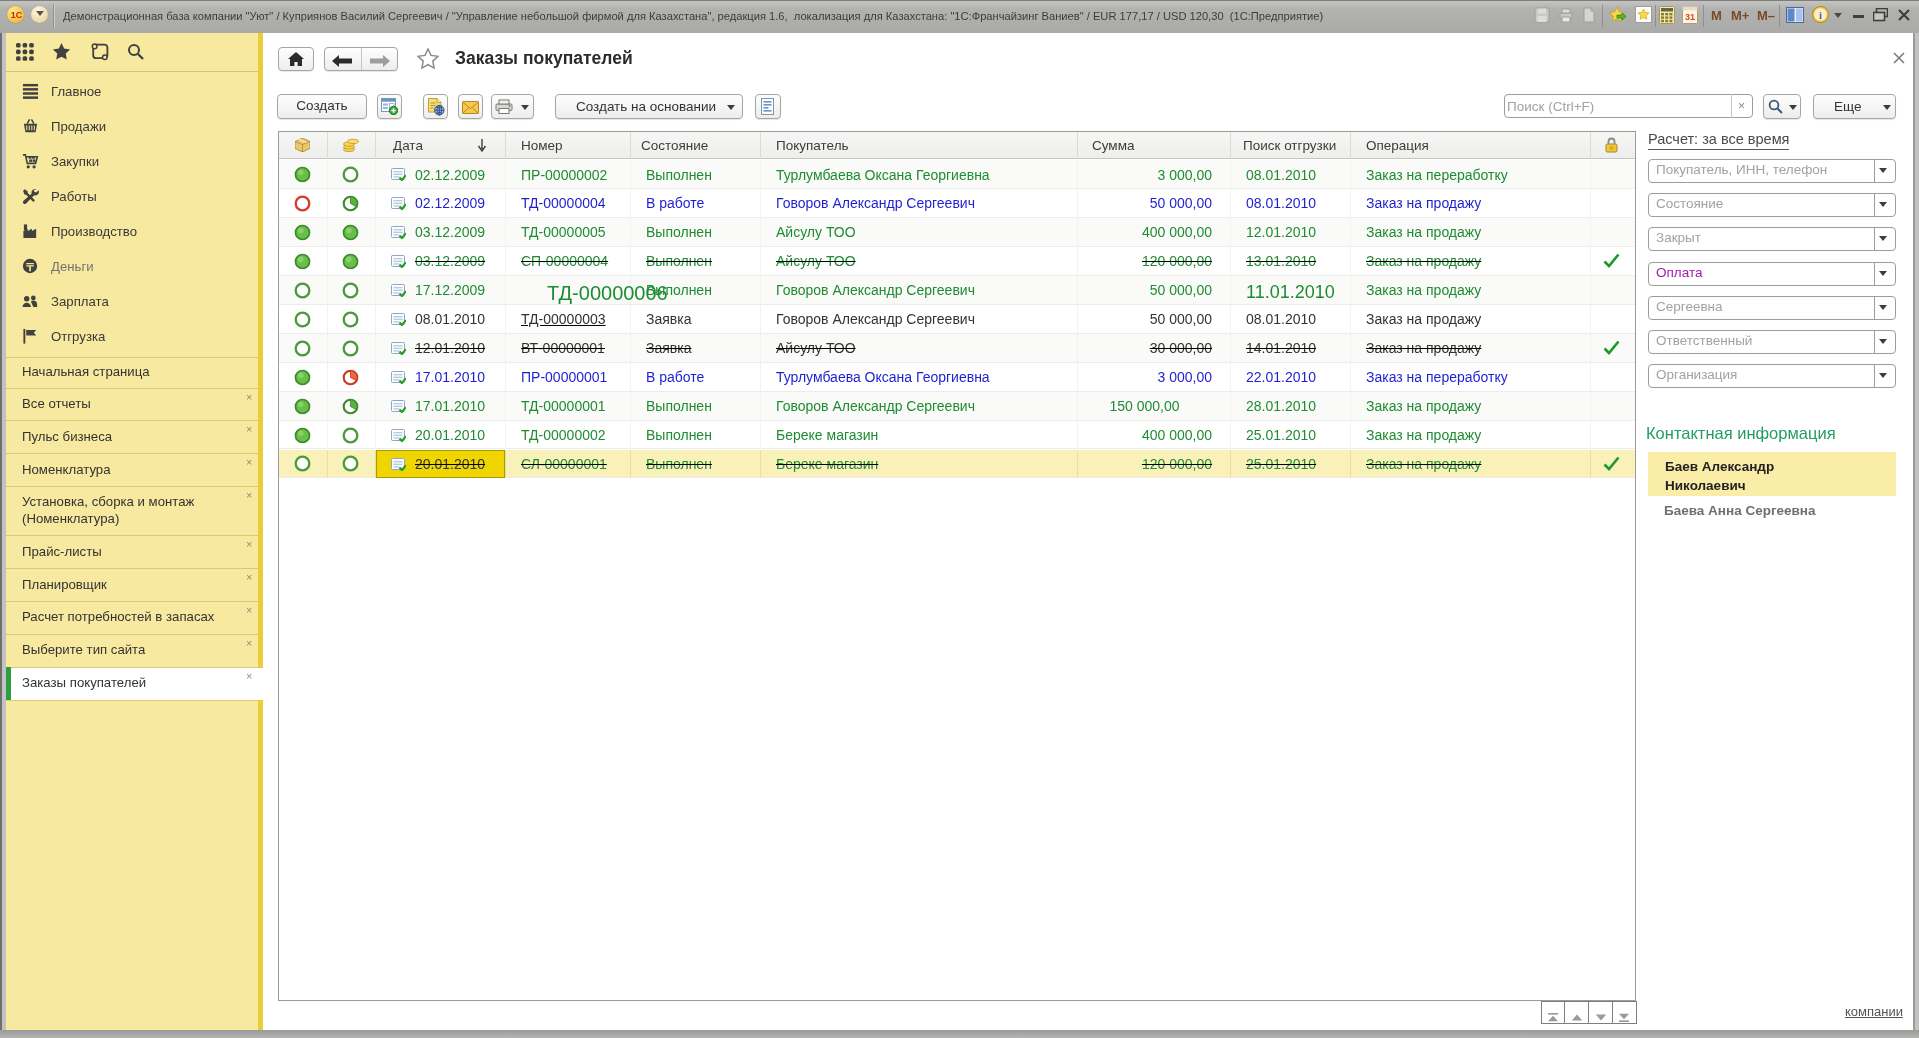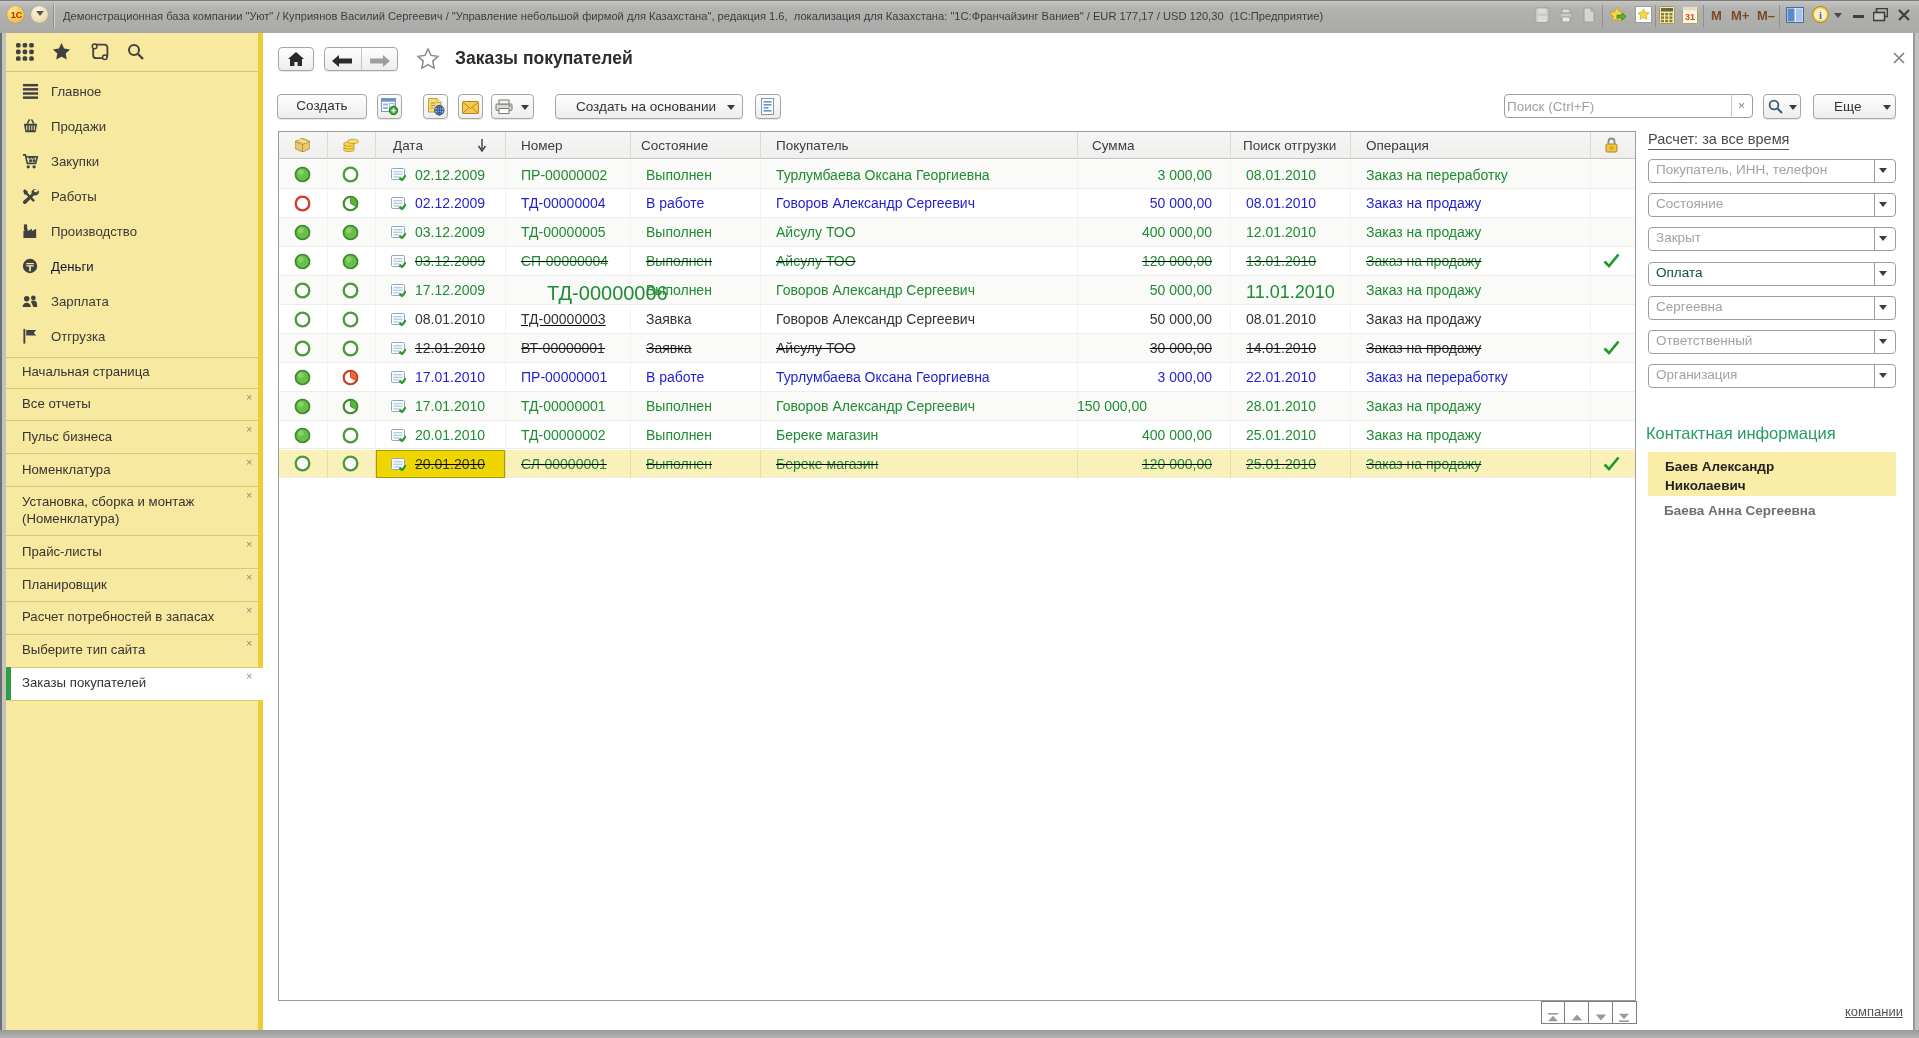--- a/index.html
+++ b/index.html
@@ -152,21 +152,21 @@
 <div class="a" style="left:22px;top:223px;width:17px;height:17px"><svg width="17" height="17" viewBox="0 0 18 18">
       <path d="M1.5 16V8.5L6 6v2.5L10.5 6v2.5L15 6v10z" fill="#414140"></path>
       <rect x="2" y="1.5" width="3.4" height="6" fill="#414140"></rect>
     </svg></div>
 <div class="a" style="left:51px;top:223.7px;font-size:13.2px;color:#383838;line-height:16px">Производство</div>
 <div class="a" style="left:22px;top:258px;width:17px;height:17px"><svg width="17" height="17" viewBox="0 0 18 18">
       <circle cx="8.5" cy="8.5" r="7.6" fill="#414140"></circle>
       <path d="M4.5 6h8M4.5 8.3h8" stroke="#f6e79e" stroke-width="1.4"></path>
       <path d="M8.5 8.3V14" stroke="#f6e79e" stroke-width="1.8"></path>
     </svg></div>
-<div class="a" style="left:51px;top:258.6px;font-size:13.2px;color:#0f172a;line-height:16px">Деньги</div>
+<div class="a" style="left:51px;top:258.6px;font-size:13.2px;color:#737373;line-height:16px">Деньги</div>
 <div class="a" style="left:22px;top:293px;width:17px;height:17px"><svg width="17" height="17" viewBox="0 0 18 18">
       <circle cx="5" cy="6" r="2.9" fill="#414140"></circle>
       <path d="M.6 14.8a4.4 4.4 0 0 1 8.8 0z" fill="#414140"></path>
       <circle cx="12" cy="5.2" r="2.5" fill="#414140"></circle>
       <path d="M9.4 9a3.9 3.9 0 0 1 6.6 2.9v2.9h-4" fill="#414140"></path>
     </svg></div>
 <div class="a" style="left:51px;top:293.6px;font-size:13.2px;color:#383838;line-height:16px">Зарплата</div>
 <div class="a" style="left:22px;top:328px;width:17px;height:17px"><svg width="17" height="17" viewBox="0 0 18 18">
       <rect x="1.5" y="1" width="2" height="15.5" fill="#414140"></rect>
       <path d="M4.5 2h10.5l-2.5 3 2.5 3H4.5z" fill="#414140"></path>
@@ -618,21 +618,21 @@
         <rect x="2.5" y="4" width="9" height="1.4"></rect>
         <rect x="2.5" y="6.6" width="9" height="1.4"></rect>
         <rect x="2.5" y="9.2" width="6" height="1.4"></rect>
       </g>
       <path d="M8.5 10.5l2.4 2.6 4-5" fill="none" stroke="#2a9a2a" stroke-width="2.2"></path>
     </svg></div>
 <div class="a" style="left:415px;top:398.1px;font-size:14px;"><span class="g">17.01.2010</span></div>
 <div class="a" style="left:521px;top:398.1px;font-size:14px;"><span class="g">ТД-00000001</span></div>
 <div class="a" style="left:646px;top:398.1px;font-size:14px;"><span class="g">Выполнен</span></div>
 <div class="a" style="left:776px;top:398.1px;font-size:14px;"><span class="g">Говоров Александр Сергеевич</span></div>
-<div class="a" style="left:1077px;top:398.1px;width:135px;text-align:left;font-size:14px;"><span class="g">150 000,00</span></div>
+<div class="a" style="left:1077px;top:398.1px;width:135px;text-align:center;font-size:14px;"><span class="g">150 000,00</span></div>
 <div class="a" style="left:1246px;top:398.1px;font-size:14px;"><span class="g">28.01.2010</span></div>
 <div class="a" style="left:1366px;top:398.1px;font-size:14px;"><span class="g">Заказ на продажу</span></div>
 <div class="a" style="left:279px;top:420.55px;width:1356px;height:28.95px;background:#fff;border-bottom:1px solid #ececea"></div>
 <div class="a" style="left:327px;top:420.55px;width:1px;height:28.95px;background:#f2f2f0"></div>
 <div class="a" style="left:375px;top:420.55px;width:1px;height:28.95px;background:#f2f2f0"></div>
 <div class="a" style="left:505px;top:420.55px;width:1px;height:28.95px;background:#f2f2f0"></div>
 <div class="a" style="left:630px;top:420.55px;width:1px;height:28.95px;background:#f2f2f0"></div>
 <div class="a" style="left:760px;top:420.55px;width:1px;height:28.95px;background:#f2f2f0"></div>
 <div class="a" style="left:1077px;top:420.55px;width:1px;height:28.95px;background:#f2f2f0"></div>
 <div class="a" style="left:1230px;top:420.55px;width:1px;height:28.95px;background:#f2f2f0"></div>
@@ -722,21 +722,21 @@
 <div class="a" style="left:1879px;top:168.4px;width:0;height:0;border:4px solid transparent;border-top:5px solid #3c3c3a"></div>
 <div class="a" style="left:1648px;top:193.4px;width:248px;height:24px;background:#fff;border:1px solid #9d9d9b;border-radius:4px"></div>
 <div class="a" style="left:1656px;top:196.4px;font-size:13.5px;color:#a2a2a2;width:210px;white-space:nowrap;overflow:hidden">Состояние</div>
 <div class="a" style="left:1874px;top:193.4px;width:1px;height:24px;background:#9d9d9b"></div>
 <div class="a" style="left:1879px;top:202.4px;width:0;height:0;border:4px solid transparent;border-top:5px solid #3c3c3a"></div>
 <div class="a" style="left:1648px;top:227.4px;width:248px;height:24px;background:#fff;border:1px solid #9d9d9b;border-radius:4px"></div>
 <div class="a" style="left:1656px;top:230.4px;font-size:13.5px;color:#a2a2a2;width:210px;white-space:nowrap;overflow:hidden">Закрыт</div>
 <div class="a" style="left:1874px;top:227.4px;width:1px;height:24px;background:#9d9d9b"></div>
 <div class="a" style="left:1879px;top:236.4px;width:0;height:0;border:4px solid transparent;border-top:5px solid #3c3c3a"></div>
 <div class="a" style="left:1648px;top:261.5px;width:248px;height:24px;background:#fff;border:1px solid #9d9d9b;border-radius:4px"></div>
-<div class="a" style="left:1656px;top:264.5px;font-size:13.5px;color:#14532d;width:210px;white-space:nowrap;overflow:hidden">Оплата</div>
+<div class="a" style="left:1656px;top:264.5px;font-size:13.5px;color:#a21caf;width:210px;white-space:nowrap;overflow:hidden">Оплата</div>
 <div class="a" style="left:1874px;top:261.5px;width:1px;height:24px;background:#9d9d9b"></div>
 <div class="a" style="left:1879px;top:270.5px;width:0;height:0;border:4px solid transparent;border-top:5px solid #3c3c3a"></div>
 <div class="a" style="left:1648px;top:295.5px;width:248px;height:24px;background:#fff;border:1px solid #9d9d9b;border-radius:4px"></div>
 <div class="a" style="left:1656px;top:298.5px;font-size:13.5px;color:#a2a2a2;width:210px;white-space:nowrap;overflow:hidden">Сергеевна</div>
 <div class="a" style="left:1874px;top:295.5px;width:1px;height:24px;background:#9d9d9b"></div>
 <div class="a" style="left:1879px;top:304.5px;width:0;height:0;border:4px solid transparent;border-top:5px solid #3c3c3a"></div>
 <div class="a" style="left:1648px;top:329.5px;width:248px;height:24px;background:#fff;border:1px solid #9d9d9b;border-radius:4px"></div>
 <div class="a" style="left:1656px;top:332.5px;font-size:13.5px;color:#a2a2a2;width:210px;white-space:nowrap;overflow:hidden">Ответственный</div>
 <div class="a" style="left:1874px;top:329.5px;width:1px;height:24px;background:#9d9d9b"></div>
 <div class="a" style="left:1879px;top:338.5px;width:0;height:0;border:4px solid transparent;border-top:5px solid #3c3c3a"></div>

